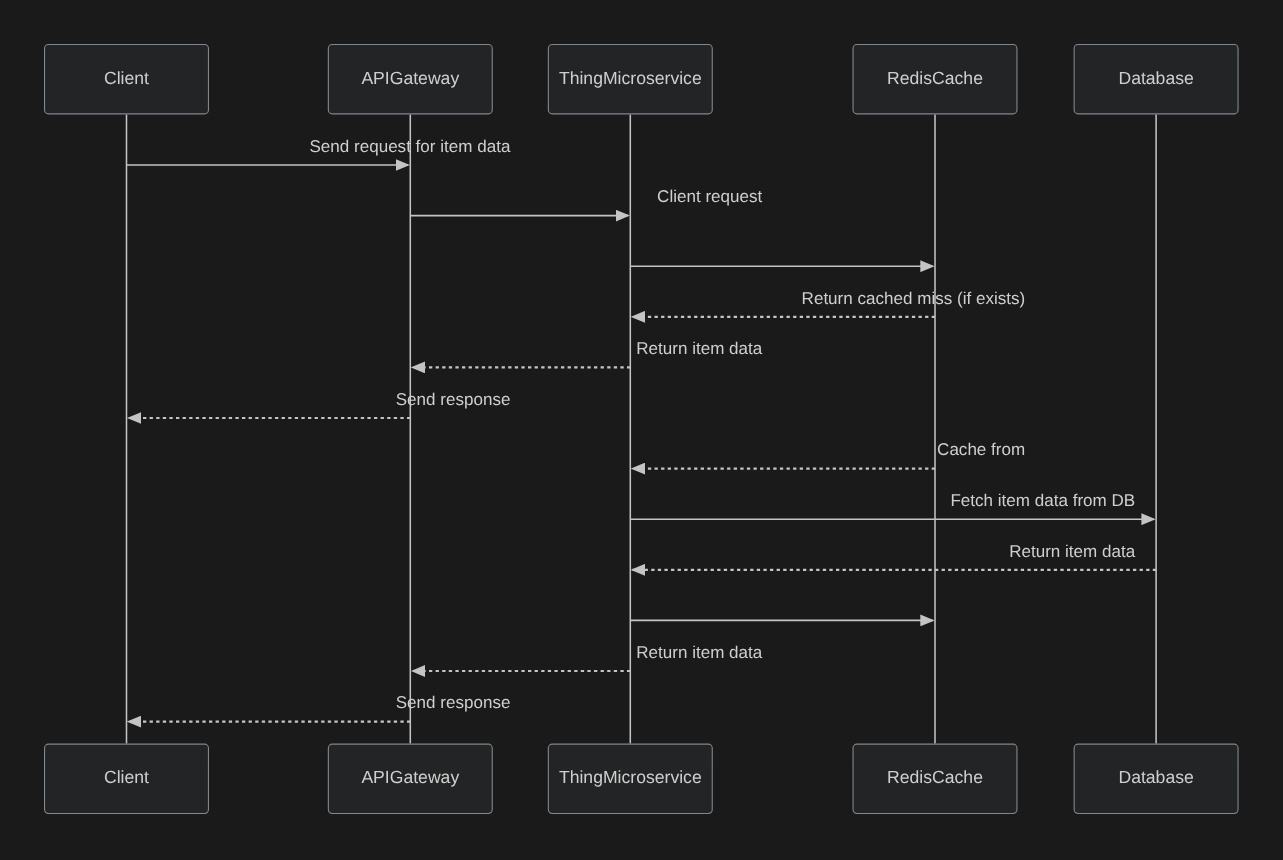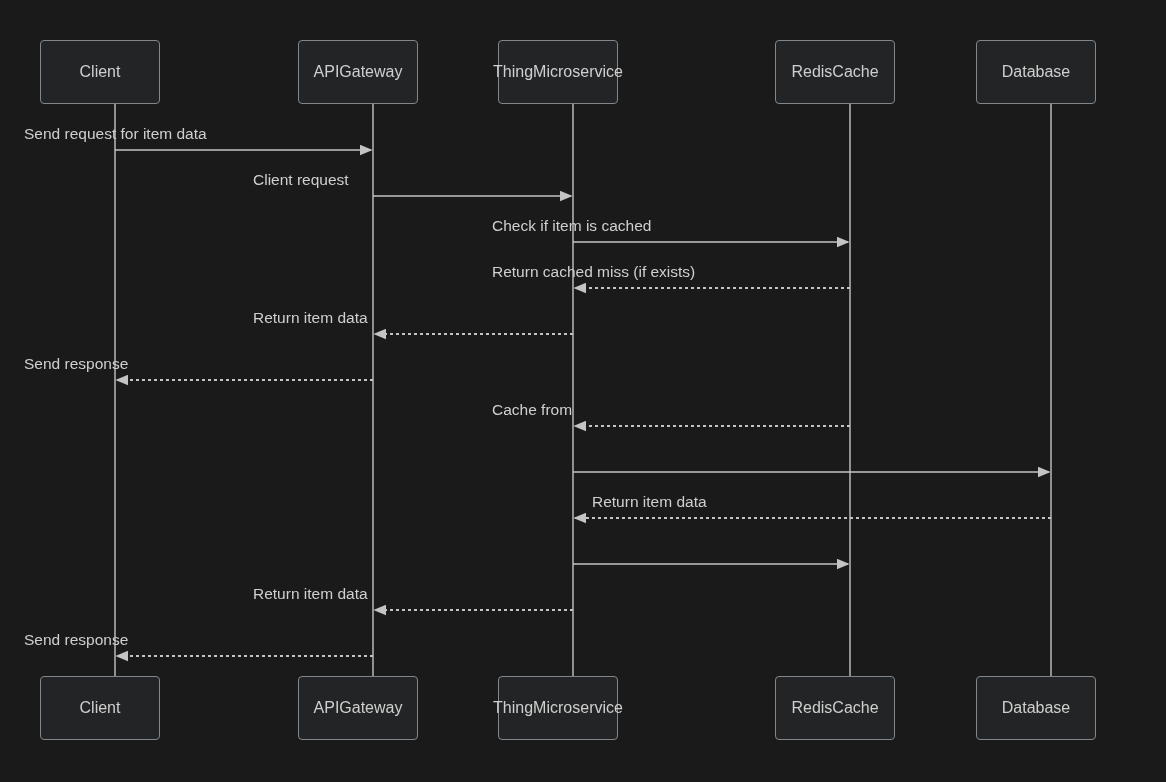--- a/index.html
+++ b/index.html
@@ -33,37 +33,37 @@
     stroke-width: 1.5;
     fill: none;
   }
   .msg-line.dotted {
     stroke-width: 2;
     stroke-dasharray: 3 3;
   }
   .arrowhead-path { fill: var(--line); }
   .actor-box {
     position: absolute;
-    width: 120px;
+    width: 150px;
     height: 64px;
     background: var(--actor-fill);
     border: 1px solid var(--actor-border);
     border-radius: 4px;
     display: flex;
     align-items: center;
     justify-content: center;
     color: var(--text);
     font-size: 16px;
   }
   .msg-label {
     position: absolute;
     width: 440px;
     height: 20px;
     line-height: 20px;
-    text-align: left;
+    text-align: right;
     transform: translateX(-50%);
     color: var(--text);
     font-size: 15.5px;
     white-space: nowrap;
   }
 </style>
 </head>
 <body>
 
 <div class="stage">
@@ -122,22 +122,22 @@
     </div>
   <div class="actor-box" style="left:775px; top:676px;">
       <span>RedisCache</span>
     </div>
   <div class="actor-box" style="left:976px; top:676px;">
       <span>Database</span>
     </div>
 
   <div class="msg-label" style="left:244px; top:124px;">Send request for item data</div>
   <div class="msg-label" style="left:473px; top:170px;">Client request</div>
-  <div class="msg-label" style="left:712px; top:216px;">Check if item is cached</div>
   <div class="msg-label" style="left:712px; top:262px;">Return cached miss (if exists)</div>
   <div class="msg-label" style="left:473px; top:308px;">Return item data</div>
   <div class="msg-label" style="left:244px; top:354px;">Send response</div>
   <div class="msg-label" style="left:712px; top:400px;">Cache from</div>
+  <div class="msg-label" style="left:812px; top:446px;">Fetch item data from DB</div>
   <div class="msg-label" style="left:812px; top:492px;">Return item data</div>
   <div class="msg-label" style="left:473px; top:584px;">Return item data</div>
   <div class="msg-label" style="left:244px; top:630px;">Send response</div>
 
 </div>
 
 </body></html>

